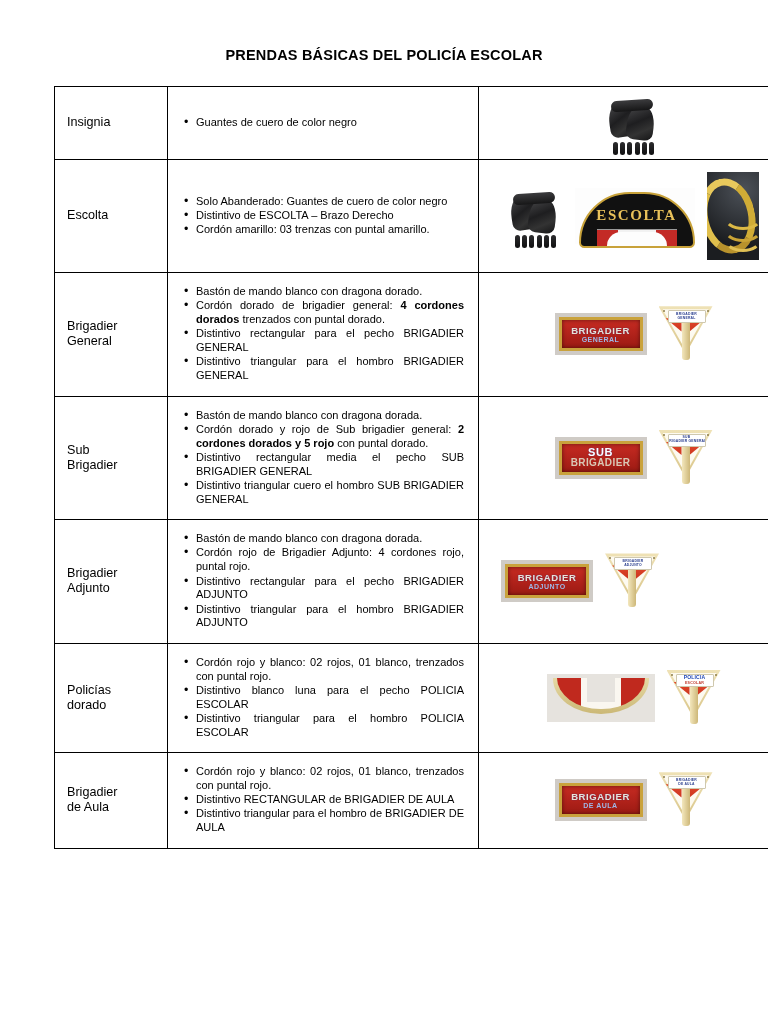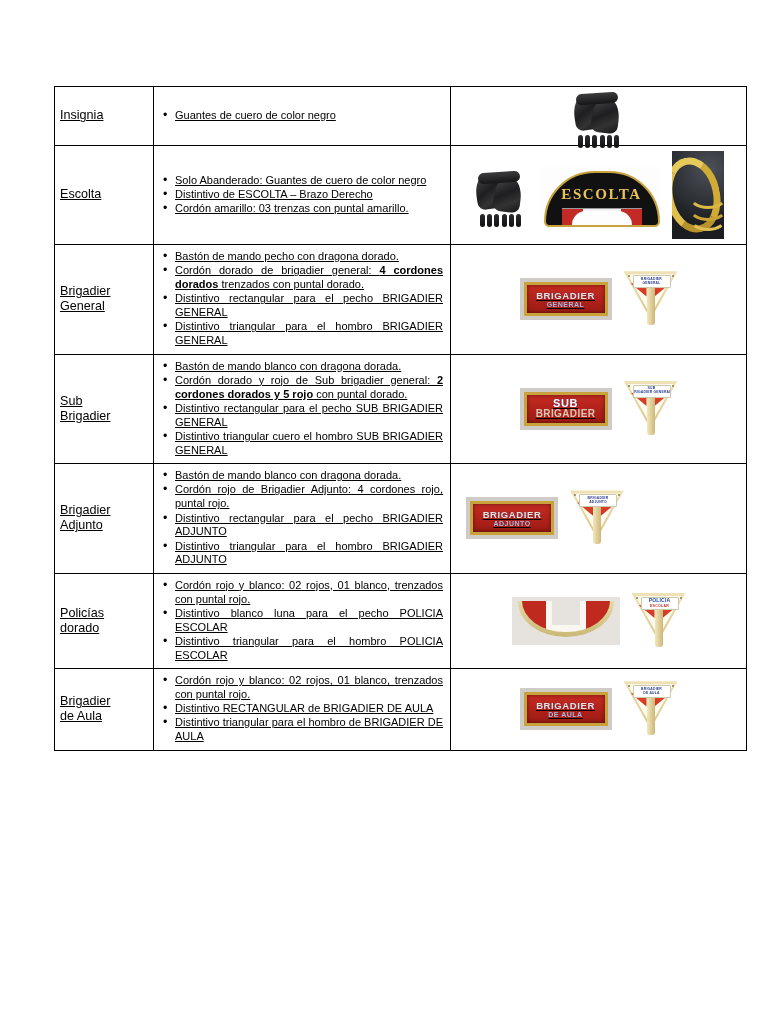--- a/index.html
+++ b/index.html
@@ -13,21 +13,21 @@
   .doc-title{
     position:absolute;left:0;top:47px;width:768px;text-align:center;
     font-size:14.5px;font-weight:bold;letter-spacing:.2px;
   }
 
   table.prendas{
     position:absolute;left:54px;top:86px;width:659px;
     border-collapse:collapse;table-layout:fixed;
   }
   table.prendas td{
-    border:1.4px solid #000;vertical-align:middle;padding:5px;text-decoration:underline;
+    border:1.4px solid #000;vertical-align:middle;padding:12px;
   }
   td.cat{width:88px;padding:6px 0 6px 8px;font-size:12.6px;line-height:1.22;}
   td.desc{width:286px;padding:5px 6px 6px 4px;}
   td.pics{width:285px;padding:2px;}
 
   ul.bullets{margin:0;padding:0 0 0 16px;list-style:none;}
   ul.bullets li{
     position:relative;font-size:11px;line-height:1.255;
     text-align:justify;text-justify:inter-word;
     margin:0 0 0.5px 0;padding:0 2px 0 0;
@@ -166,20 +166,21 @@
   }
   .luna-notch{
     position:absolute;left:40px;top:4px;width:28px;height:24px;background:#e6e3de;
   }
 </style>
 </head>
 <body>
 
 <div class="page">
 
+  <div class="doc-title">PRENDAS BÁSICAS DEL POLICÍA ESCOLAR</div>
 
   <table class="prendas">
     <tbody>
         <tr>
           <td class="cat" style="white-space: pre-line;">Insignia</td>
           <td class="desc">
             <ul class="bullets">
               <li class="nojust">Guantes de cuero de color negro</li>
             </ul>
           </td>
@@ -244,21 +245,21 @@
                 </div>
               </div>
             </div>
           </td>
         </tr>
         <tr>
           <td class="cat" style="white-space: pre-line;">Brigadier
 General</td>
           <td class="desc">
             <ul class="bullets">
-              <li>Bastón de mando pecho con dragona dorado.</li>
+              <li>Bastón de mando blanco con dragona dorado.</li>
               <li>Cordón dorado de brigadier general: <b>4 cordones dorados</b> trenzados con puntal dorado.</li>
               <li>Distintivo rectangular para el pecho BRIGADIER GENERAL</li>
               <li>Distintivo triangular para el hombro BRIGADIER GENERAL</li>
             </ul>
           </td>
           <td class="pics">
             <div class="strip">
               <div style="margin: 0px 6px;">
                 <div class="rectbadge">
                   <div class="rb-frame">
@@ -285,21 +286,21 @@
             </div>
           </td>
         </tr>
         <tr>
           <td class="cat" style="white-space: pre-line;">Sub
 Brigadier</td>
           <td class="desc">
             <ul class="bullets">
               <li>Bastón de mando blanco con dragona dorada.</li>
               <li>Cordón dorado y rojo de Sub brigadier general: <b>2 cordones dorados y 5 rojo</b> con puntal dorado.</li>
-              <li>Distintivo rectangular para el pecho SUB BRIGADIER GENERAL</li>
+              <li>Distintivo rectangular media el pecho SUB BRIGADIER GENERAL</li>
               <li>Distintivo triangular cuero el hombro SUB BRIGADIER GENERAL</li>
             </ul>
           </td>
           <td class="pics">
             <div class="strip">
               <div style="margin: 0px 6px;">
                 <div class="rectbadge">
                   <div class="rb-frame rb-sub">
                     <div class="rb-l1">SUB</div>
                     <div class="rb-l2">BRIGADIER</div>

